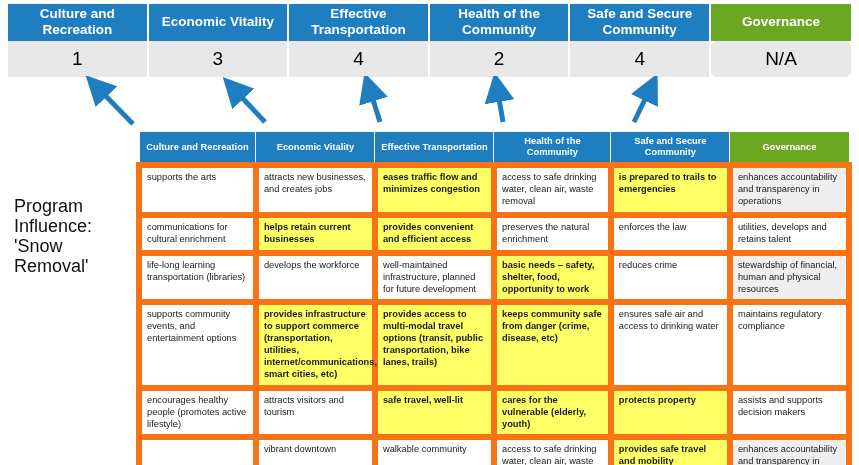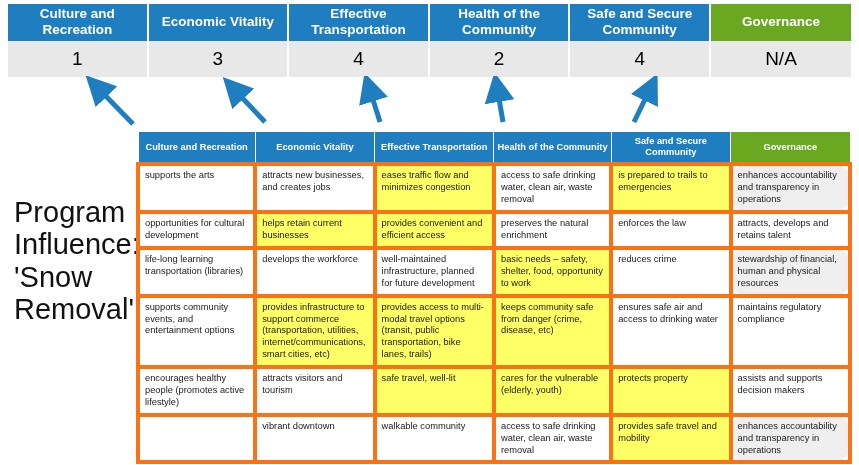--- a/index.html
+++ b/index.html
@@ -45,36 +45,36 @@
   .top-score {
     background: #e8e8e8;
     height: 36px;
     display: flex;
     align-items: center;
     justify-content: center;
     font-size: 19px;
     color: #000000;
     border-right: 2px solid #ffffff;
   }
-  .top-score.last { border-right: none; }
+  .top-score.last { border-right: none; border-radius: 6px; }
 
   
   #arrows {
     position: absolute;
     left: 0; top: 76px;
     width: 859px; height: 58px;
     pointer-events: none;
   }
 
   
   #caption {
     position: absolute;
     left: 14px; top: 196px;
     width: 122px;
-    font-size: 29px;
+    font-size: 18px;
     line-height: 1.12;
     color: #111111;
     text-align: left;
   }
 
   
   #matrix {
     position: absolute;
     left: 136px; top: 131px;
     width: 716px;
@@ -89,29 +89,29 @@
     text-align: center;
     padding: 4px 3px;
     line-height: 1.2;
     border: 1px solid #ffffff;
     height: 26px;
     vertical-align: middle;
   }
   #matrix th.blue { background: #1f7ec0; }
   #matrix th.green { background: #6aa821; }
   #matrix td {
-    border: 4px solid #f97316;
+    border: 6px solid #f97316;
     padding: 4px 5px;
     vertical-align: top;
     line-height: 1.28;
     color: #1a1a1a;
     height: 36px;
     background: #ffffff;
   }
-  #matrix td.hl { background: #ffff66; }
+  #matrix td.hl { background: #ffff66; font-weight: bold; }
   #matrix td.shade { background: #efefef; border-radius: 16px; }
 </style>
 </head>
 <body>
 
 <div id="page">
 
   <div id="top-band">
     <div class="top-col">
       <div class="top-head blue">Culture and Recreation</div>
@@ -176,26 +176,26 @@
     <tbody>
       <tr>
         <td>supports the arts</td>
         <td>attracts new businesses, and creates jobs</td>
         <td class="hl">eases traffic flow and minimizes congestion</td>
         <td>access to safe drinking water, clean air, waste removal</td>
         <td class="hl">is prepared to trails to emergencies</td>
         <td class="shade">enhances accountability and transparency in operations</td>
       </tr>
       <tr>
-        <td>opportunities for cultural development</td>
+        <td>communications for cultural enrichment</td>
         <td class="hl">helps retain current businesses</td>
         <td class="hl">provides convenient and efficient access</td>
         <td>preserves the natural enrichment</td>
         <td>enforces the law</td>
-        <td>attracts, develops and retains talent</td>
+        <td>utilities, develops and retains talent</td>
       </tr>
       <tr>
         <td>life-long learning transportation (libraries)</td>
         <td>develops the workforce</td>
         <td>well-maintained infrastructure, planned for future development</td>
         <td class="hl">basic needs – safety, shelter, food, opportunity to work</td>
         <td>reduces crime</td>
         <td class="shade">stewardship of financial, human and physical resources</td>
       </tr>
       <tr>

